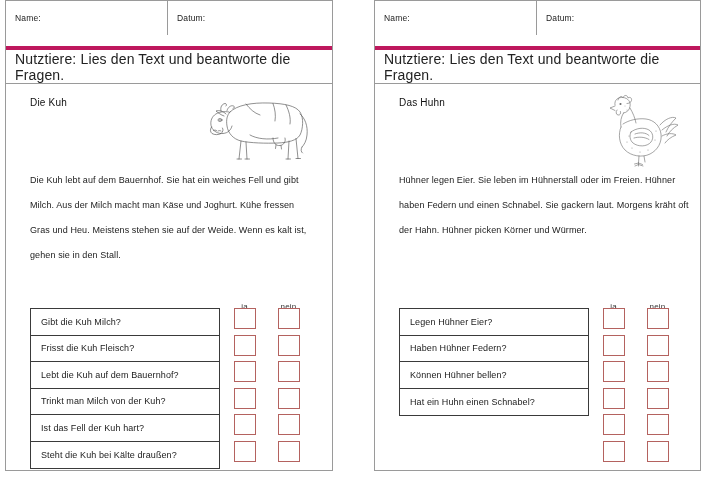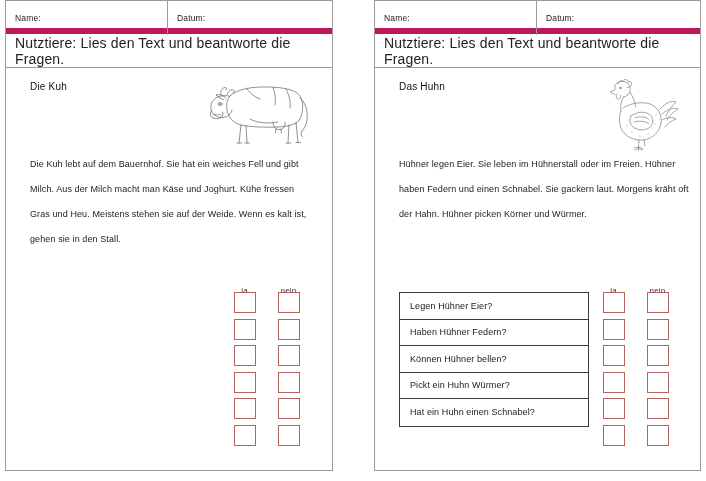--- a/index.html
+++ b/index.html
@@ -30,22 +30,22 @@
     border: 1px solid #9a9a9a;
     border-top: none;
     height: 471px;
   }
   .worksheet.left  { left: 5px;   width: 328px; }
   .worksheet.right { left: 374px; width: 327px; }
 
   
   .hdr-row {
     position: relative;
-    height: 34px;
-    border-bottom: 6px solid #be185d;
+    height: 50px;
+    border-bottom: 4px solid #be185d;
     box-sizing: border-box;
   }
   .hdr-row.first { border-top: 1px solid #9a9a9a; }
   .hdr-cell {
     position: absolute;
     top: 0;
     height: 34px;
     display: flex;
     align-items: center;
     font-size: 8.5px;
@@ -234,20 +234,28 @@
           <path d="M208 116 c-3 5 -2 10 1 12"></path>
         </svg>
       </div>
 
       <div class="passage">Die Kuh lebt auf dem Bauernhof. Sie hat ein weiches Fell und gibt Milch. Aus der Milch macht man Käse und Joghurt. Kühe fressen Gras und Heu. Meistens stehen sie auf der Weide. Wenn es kalt ist, gehen sie in den Stall.</div>
 
       <div class="qblock">
         <div class="colhead ja">ja</div>
         <div class="colhead nein">nein</div>
 
+        <div class="qtable">
+          <div class="qrow">Gibt die Kuh Milch?</div>
+          <div class="qrow">Frisst die Kuh Fleisch?</div>
+          <div class="qrow">Lebt die Kuh auf dem Bauernhof?</div>
+          <div class="qrow">Trinkt man Milch von der Kuh?</div>
+          <div class="qrow">Ist das Fell der Kuh hart?</div>
+          <div class="qrow">Steht die Kuh bei Kälte draußen?</div>
+        </div>
 
         <div class="boxcol ja">
           <div class="chk"></div>
           <div class="chk"></div>
           <div class="chk"></div>
           <div class="chk"></div>
           <div class="chk"></div>
           <div class="chk"></div>
         </div>
 
@@ -335,21 +343,20 @@
       <div class="passage hen">Hühner legen Eier. Sie leben im Hühnerstall oder im Freien. Hühner haben Federn und einen Schnabel. Sie gackern laut. Morgens kräht oft der Hahn. Hühner picken Körner und Würmer.</div>
 
       <div class="qblock">
         <div class="colhead ja">ja</div>
         <div class="colhead nein">nein</div>
 
         <div class="qtable">
           <div class="qrow">Legen Hühner Eier?</div>
           <div class="qrow">Haben Hühner Federn?</div>
           <div class="qrow">Können Hühner bellen?</div>
-          <div class="qrow">Pickt ein Huhn Würmer?</div>
           <div class="qrow">Hat ein Huhn einen Schnabel?</div>
         </div>
 
         <div class="boxcol ja">
           <div class="chk"></div>
           <div class="chk"></div>
           <div class="chk"></div>
           <div class="chk"></div>
           <div class="chk"></div>
           <div class="chk"></div>

